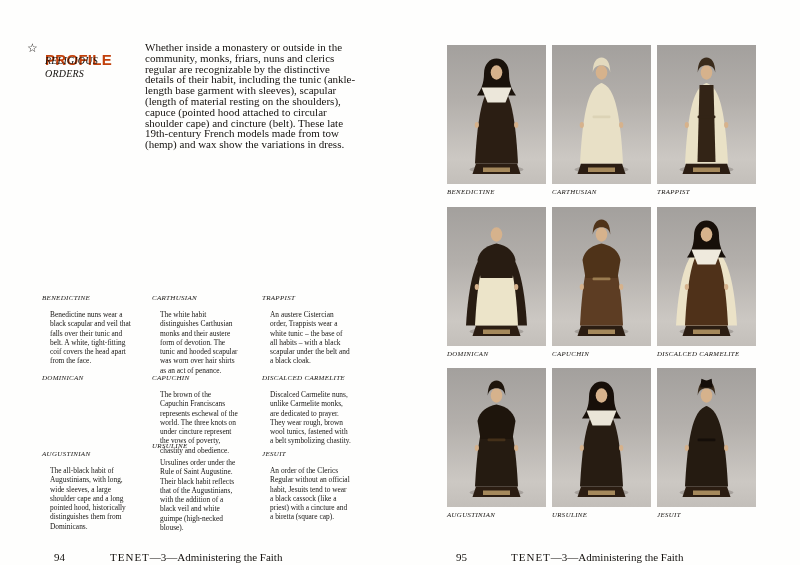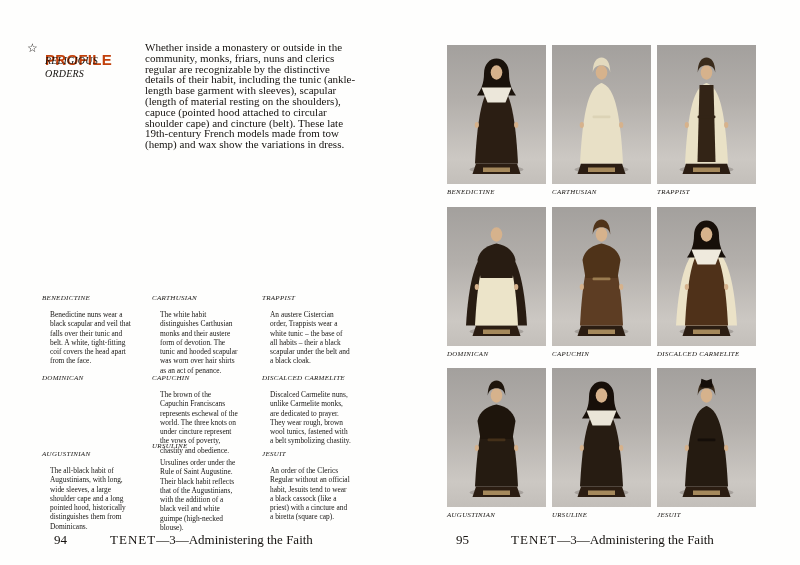--- a/index.html
+++ b/index.html
@@ -26,21 +26,21 @@
 
   
   .tile{position:absolute;width:99px;margin:0;}
   .tc1{left:447px;} .tc2{left:552px;} .tc3{left:657px;}
   .tr1{top:45px;} .tr2{top:207px;} .tr3{top:368px;}
   .photo{width:99px;height:139px;overflow:hidden;
          background:linear-gradient(180deg,#a3a09d 0%,#b3afab 40%,#ccc8c3 82%,#c3bfba 100%);}
   .tile-label{margin-top:4px;font-style:italic;font-size:6.8px;letter-spacing:.4px;color:#14110e;}
 
   
-  .folio{position:absolute;top:532px;font-size:13px;color:#14110e;padding-left:8px;}
+  .folio{position:absolute;top:551px;font-size:11px;color:#14110e;padding-left:8px;}
   .folio-num-left{left:46px;} .folio-text-left{left:102px;}
   .folio-num-right{left:448px;} .folio-text-right{left:503px;}
   .series{letter-spacing:1px;margin-top:7px;} .chapter{}
 </style>
 </head>
 <body>
 
 <div class="spread">
 
   <section>
@@ -53,21 +53,21 @@
     <article class="entry e1 c1">
       <h4 class="entry-name">BENEDICTINE</h4>
       <p class="entry-body">Benedictine nuns wear a black scapular and veil that falls over their tunic and belt. A white, tight-fitting coif covers the head apart from the face.</p>
     </article>
     <article class="entry e2 c2">
       <h4 class="entry-name">CARTHUSIAN</h4>
       <p class="entry-body">The white habit distinguishes Carthusian monks and their austere form of devotion. The tunic and hooded scapular was worn over hair shirts as an act of penance.</p>
     </article>
     <article class="entry e3 c3">
       <h4 class="entry-name">TRAPPIST</h4>
-      <p class="entry-body">An austere Cistercian order, Trappists wear a white tunic – the base of all habits – their a black scapular under the belt and a black cloak.</p>
+      <p class="entry-body">An austere Cistercian order, Trappists wear a white tunic – the base of all habits – with a black scapular under the belt and a black cloak.</p>
     </article>
     <article class="entry e4 c1">
       <h4 class="entry-name">DOMINICAN</h4>
     </article>
     <article class="entry e5 c2">
       <h4 class="entry-name">CAPUCHIN</h4>
       <p class="entry-body">The brown of the Capuchin Franciscans represents eschewal of the world. The three knots on under cincture represent the vows of poverty, chastity and obedience.</p>
     </article>
     <article class="entry e6 c3">
       <h4 class="entry-name">DISCALCED CARMELITE</h4>

